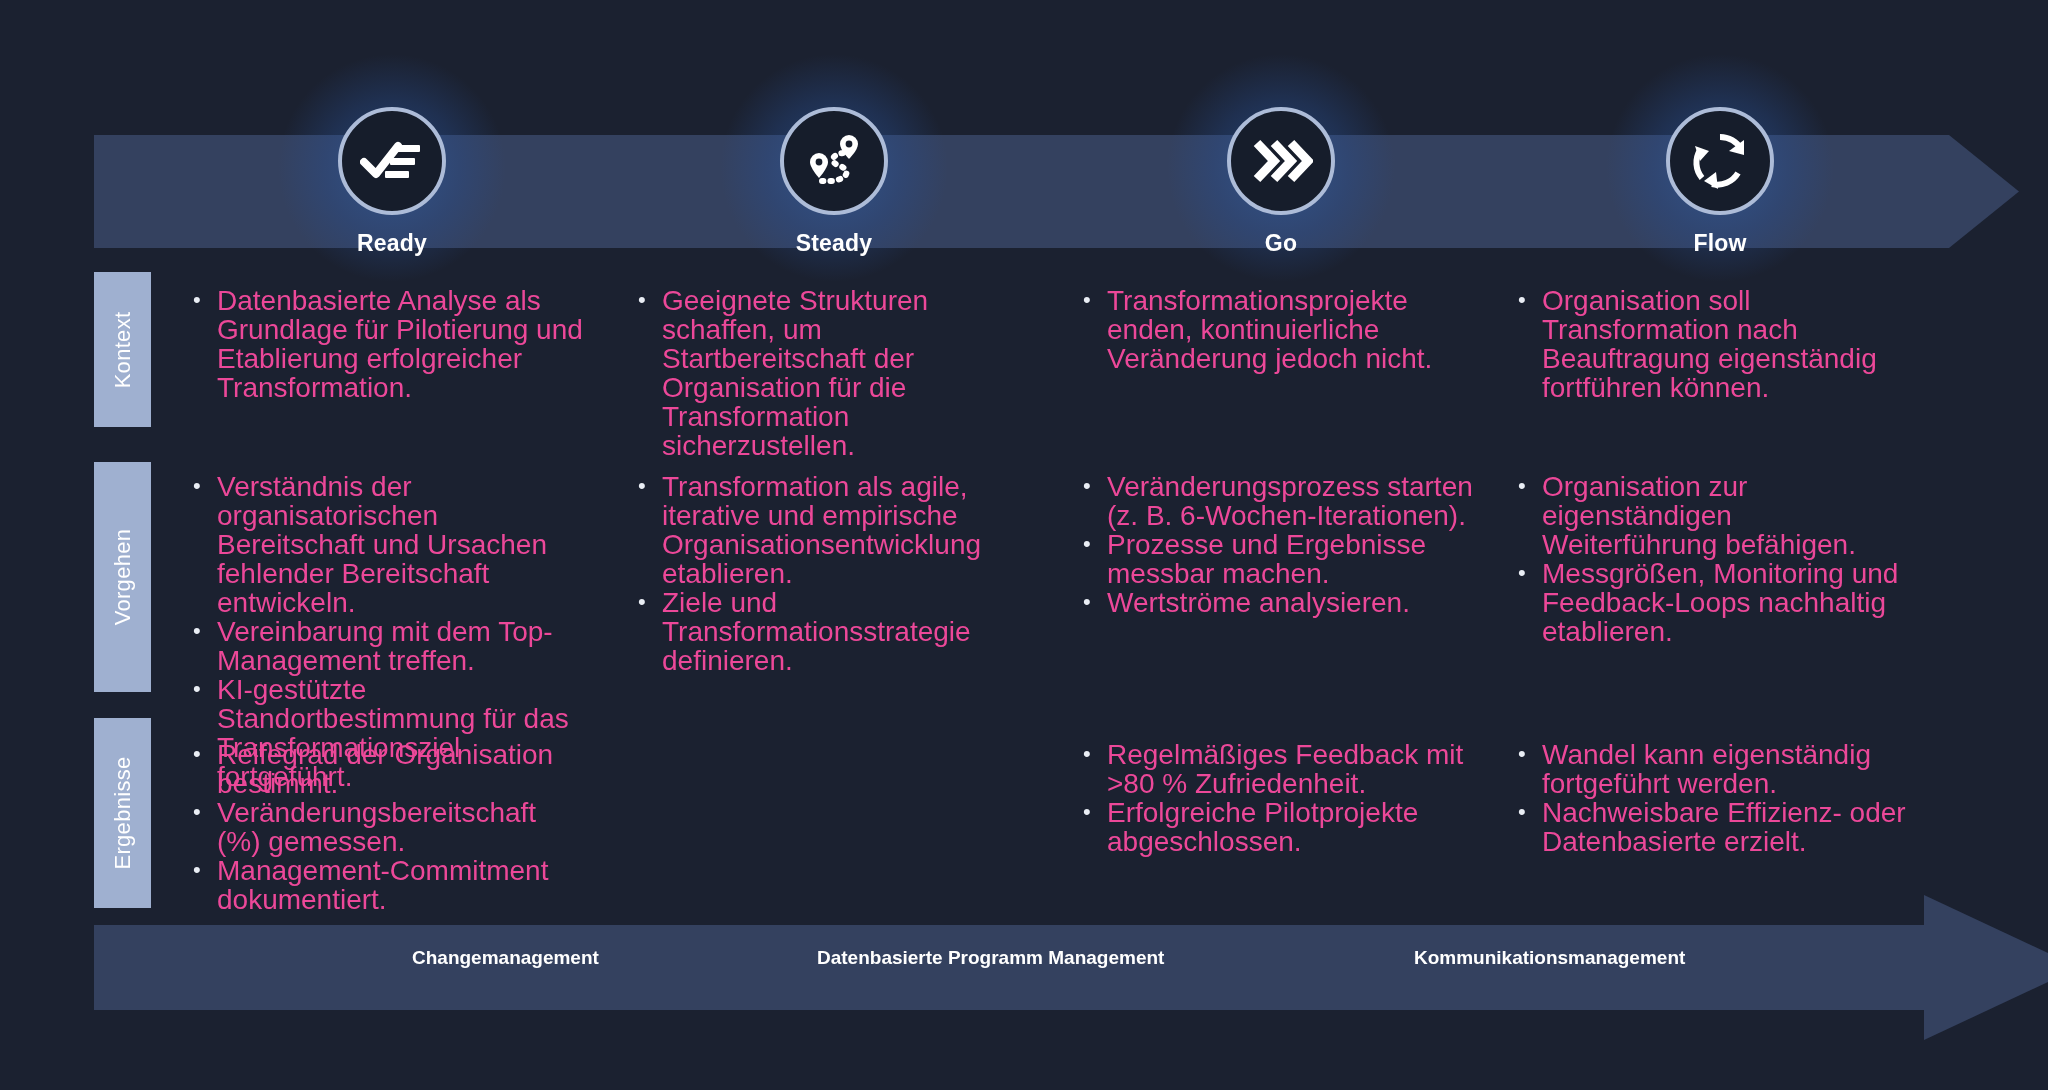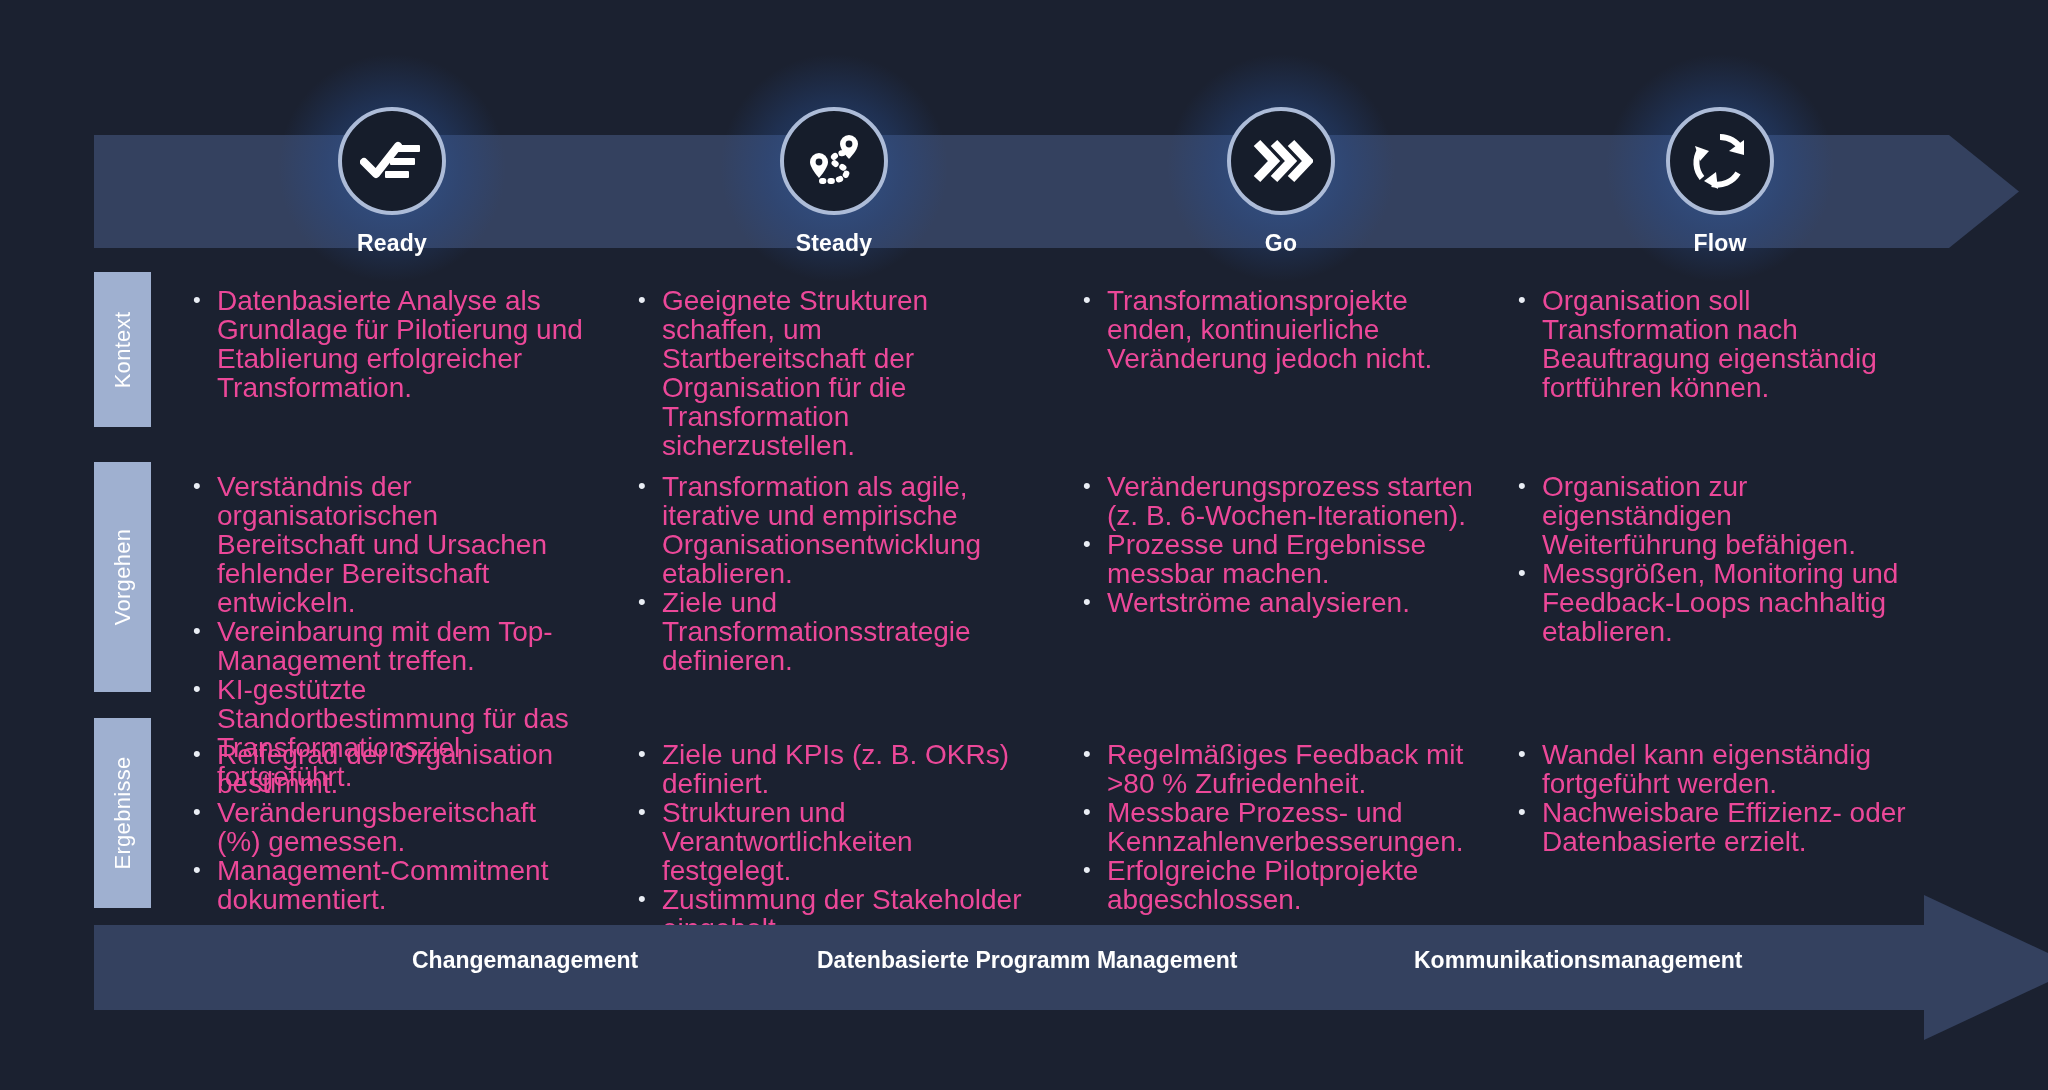--- a/index.html
+++ b/index.html
@@ -151,21 +151,21 @@
     width: 155px;
     height: 145px;
     background: #34415f;
     -webkit-clip-path: polygon(0 0, 0 145px, 155px 72.5px);
     clip-path: polygon(0 0, 0 145px, 155px 72.5px);
   }
   .band-item {
     position: absolute;
     top: 22px;
     color: #ffffff;
-    font-size: 23px;
+    font-size: 19px;
     font-weight: bold;
     white-space: nowrap;
   }
 </style>
 </head>
 <body>
 
 <div id="stage">
 
   <div id="phase-band">
@@ -287,31 +287,23 @@
   <div class="row-label" style="top:718px; height:190px;">
     <span>Ergebnisse</span>
   </div>
   <div class="cell" style="left:155px; top:740px;">
     <ul>
       <li>Reifegrad der Organisation bestimmt.</li>
       <li>Veränderungsbereitschaft (%) gemessen.</li>
       <li>Management-Commitment dokumentiert.</li>
     </ul>
   </div>
-  <div class="cell" style="left:600px; top:740px;">
-    <ul>
-      <li>Ziele und KPIs (z. B. OKRs) definiert.</li>
-      <li>Strukturen und Verantwortlichkeiten festgelegt.</li>
-      <li>Zustimmung der Stakeholder eingeholt.</li>
-    </ul>
-  </div>
   <div class="cell" style="left:1045px; top:740px;">
     <ul>
       <li>Regelmäßiges Feedback mit &gt;80 % Zufriedenheit.</li>
-      <li>Messbare Prozess- und Kennzahlenverbesserungen.</li>
       <li>Erfolgreiche Pilotprojekte abgeschlossen.</li>
     </ul>
   </div>
   <div class="cell" style="left:1480px; top:740px;">
     <ul>
       <li>Wandel kann eigenständig fortgeführt werden.</li>
       <li>Nachweisbare Effizienz- oder Datenbasierte erzielt.</li>
     </ul>
   </div>
 

